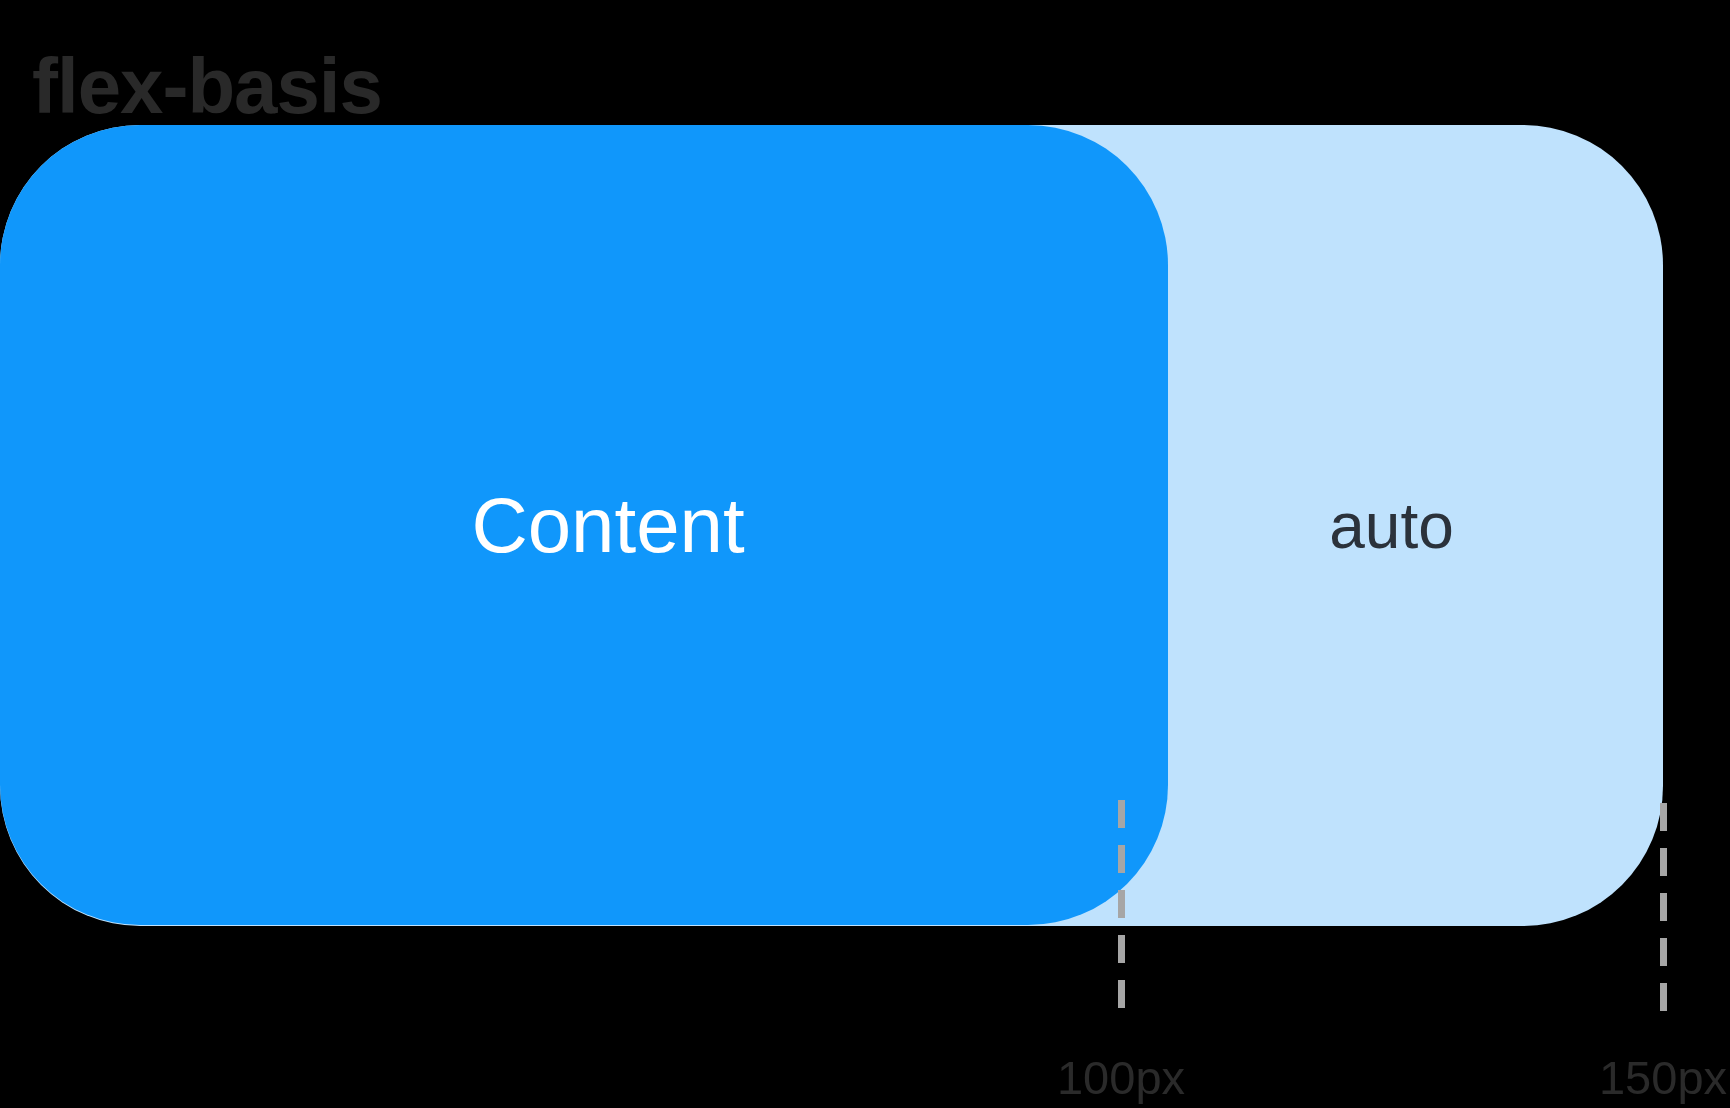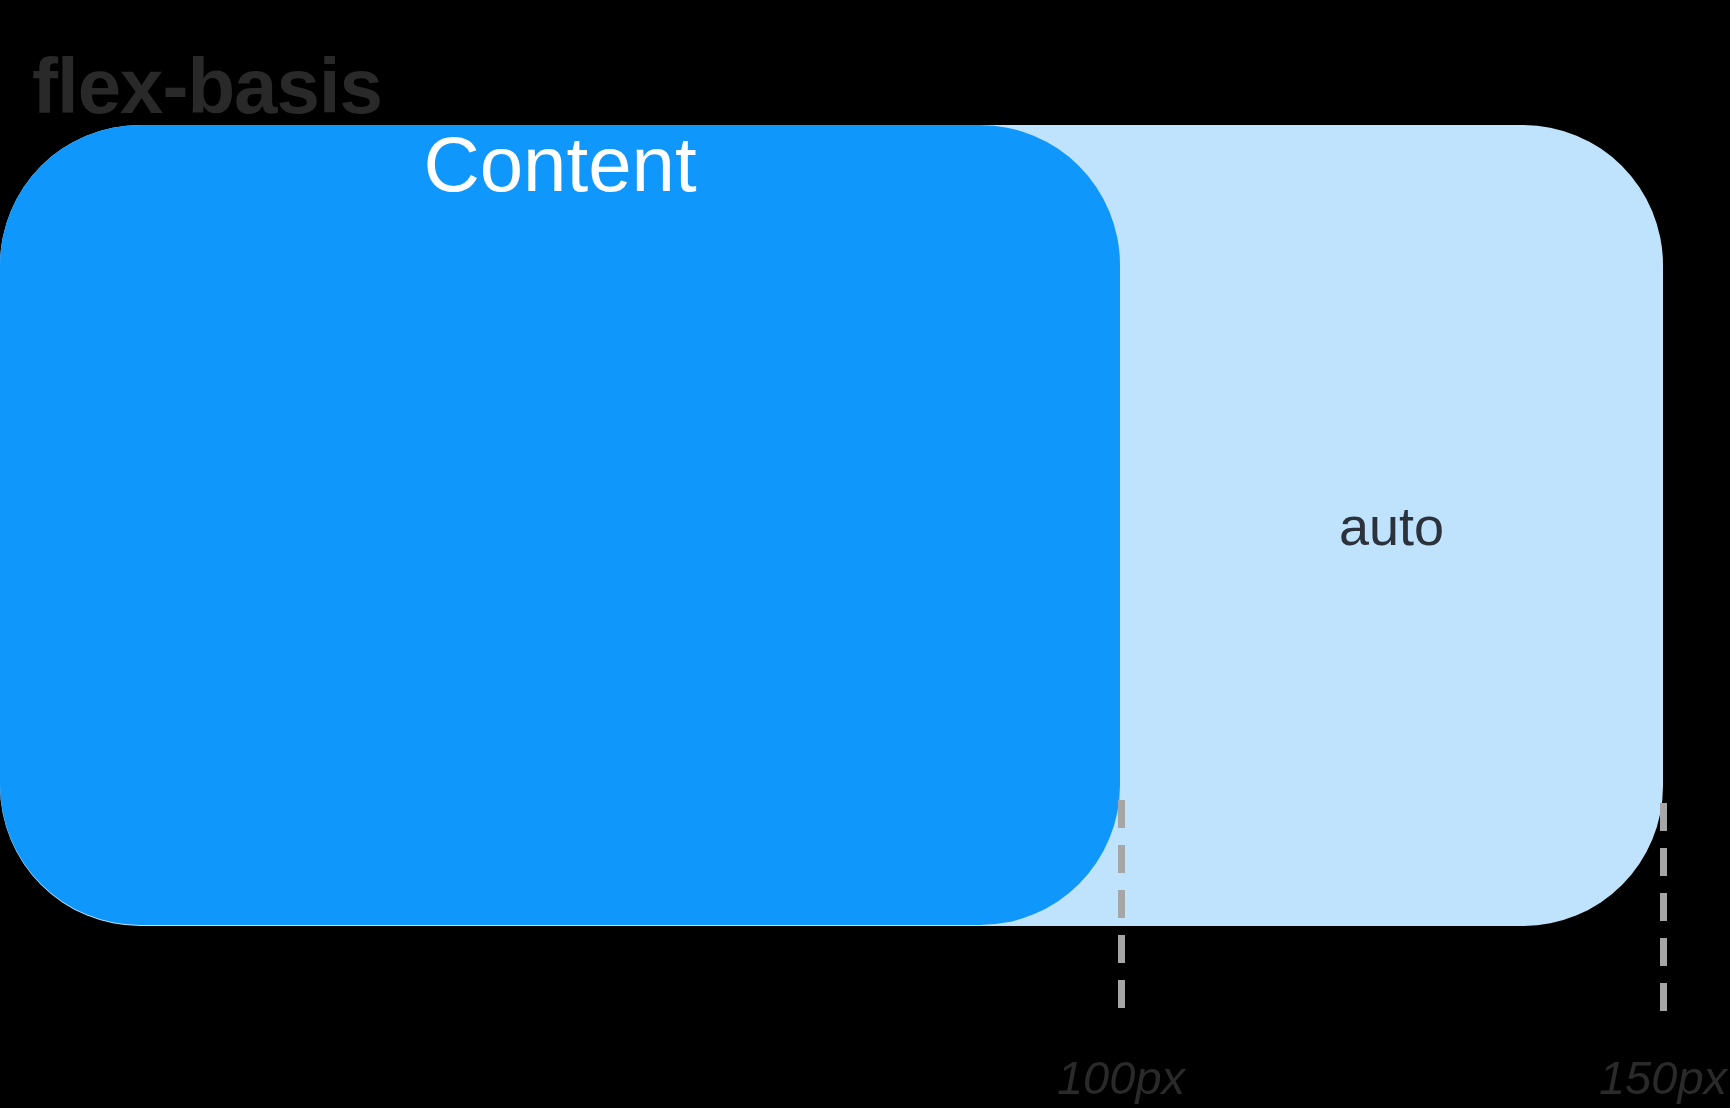--- a/index.html
+++ b/index.html
@@ -41,22 +41,23 @@
     background: var(--auto-box-fill, #bfe2fd);
     z-index: 1;
   }
 
   .content-box {
     width: 1120px;
     height: 800px;
     background: var(--content-box-fill, #1097fb);
     z-index: 2;
     display: flex;
-    align-items: flex-start;
+    align-items: center;
     justify-content: center;
+    padding-left: 48px;
   }
 
   .content-box .box-label {
     color: var(--content-box-text, #ffffff);
     font-size: 78px;
     line-height: 1;
     white-space: nowrap;
   }
 
   .auto-label-strip {
@@ -66,21 +67,21 @@
     width: 543px;
     height: 801px;
     z-index: 3;
     display: flex;
     align-items: center;
     justify-content: center;
   }
 
   .auto-label-strip .box-label {
     color: var(--auto-box-text, #2b323b);
-    font-size: 54px;
+    font-size: 64px;
     line-height: 1;
     white-space: nowrap;
   }
 
   .measure-line {
     position: absolute;
     width: 7px;
     z-index: 4;
     background: repeating-linear-gradient(
       180deg,
@@ -101,21 +102,20 @@
 
   .measure-label {
     position: absolute;
     top: 1054px;
     transform: translateX(-50%);
     font-size: 47px;
     line-height: 1;
     color: var(--marker-text, #2a2a2a);
     white-space: nowrap;
     z-index: 4;
-    font-style: italic;
   }
   .measure-label-1 { left: 1121px; }
   .measure-label-2 { left: 1663px; text-align: center; }
 </style>
 </head>
 <body>
 
 <h1 class="diagram-title">flex-basis</h1>
 
 <div class="box auto-box"></div>

